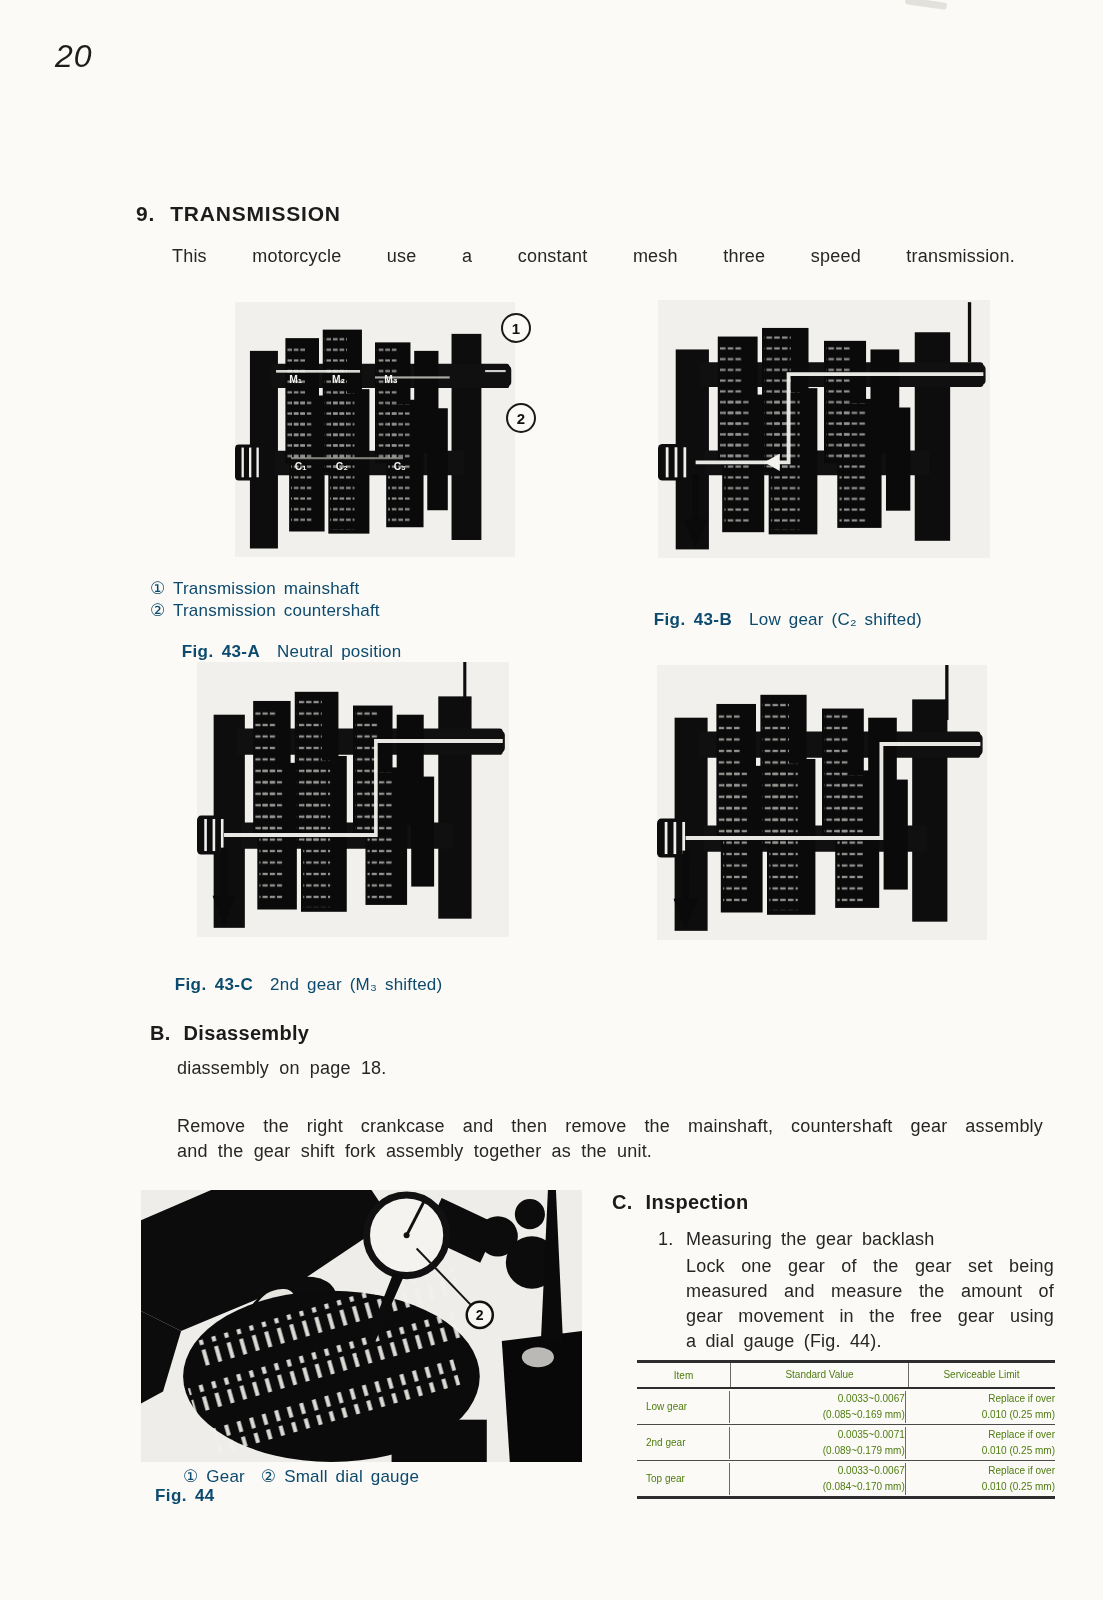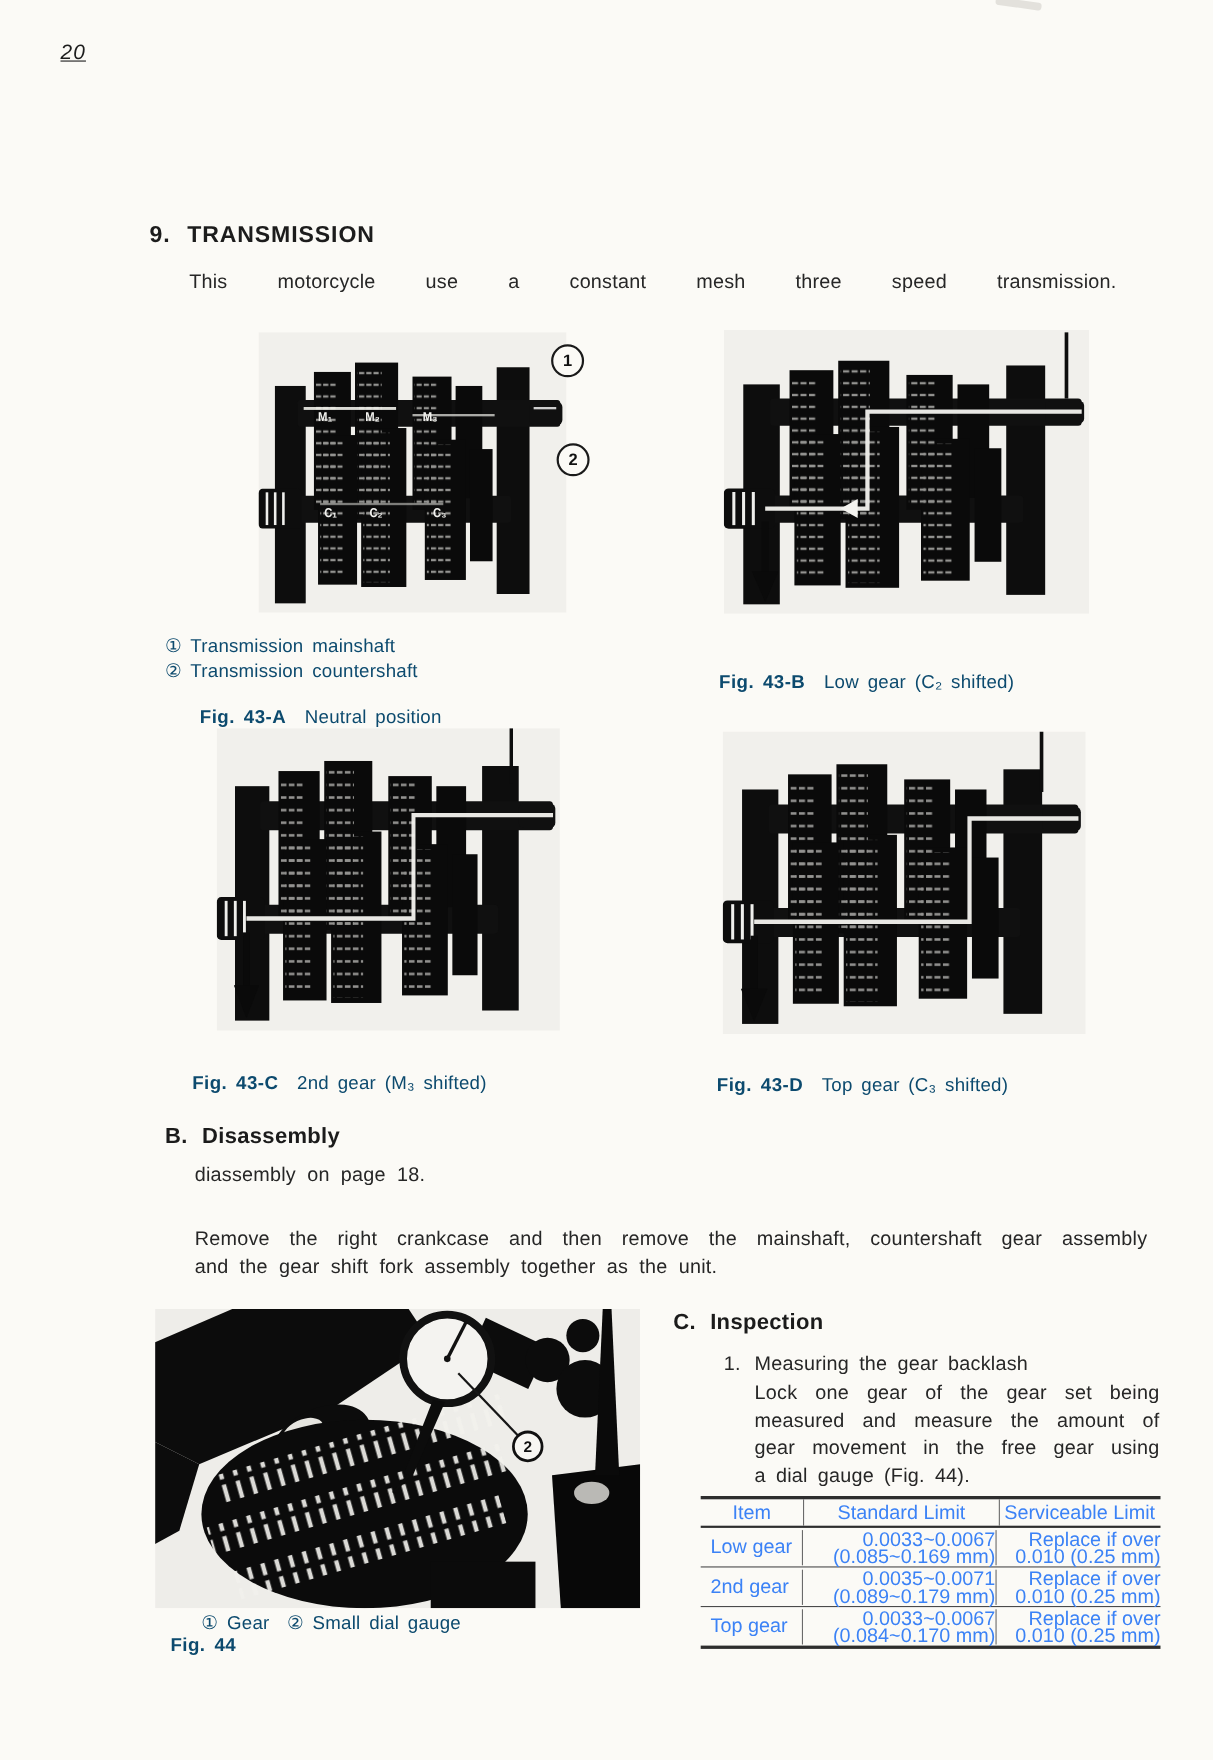--- a/index.html
+++ b/index.html
@@ -3,36 +3,36 @@
 <meta charset="utf-8">
 <style>
   html,body{margin:0;padding:0;background:#d8d6d0;}
   .page{
     position:relative;width:1103px;height:1600px;margin:0 auto;
     background:#fbfaf6;overflow:hidden;
     font-family:"Liberation Sans","DejaVu Sans",sans-serif;
     color:#232323;
   }
   .abs{position:absolute;}
-  .pageno{font-size:19px;font-style:italic;color:#1d1d1d;letter-spacing:1px;text-decoration:underline;}
+  .pageno{font-size:32px;font-style:italic;color:#1d1d1d;letter-spacing:1px;}
   .sec-title{display:flex;gap:15px;font-size:21px;font-weight:bold;letter-spacing:.8px;color:#1c1c1c;}
   .h{display:flex;gap:13px;font-size:20px;font-weight:bold;letter-spacing:.3px;color:#1b1b1b;}
   .pline{font-size:18px;line-height:25px;letter-spacing:.2px;word-spacing:5px;color:#262626;
          text-align:justify;text-align-last:justify;}
   .pline.last{text-align-last:left;}
   .intro{font-size:18px;letter-spacing:.2px;word-spacing:5px;color:#262626;
          text-align:justify;text-align-last:justify;}
   .cap{font-size:17px;letter-spacing:.2px;word-spacing:3px;color:#0c4a6e;white-space:pre-wrap;}
   .figlab{font-weight:bold;letter-spacing:.4px;}
   .figcap{margin-left:17px;}
   .callout{width:26px;height:26px;border:2.2px solid #1a1a1a;border-radius:50%;
            background:#fbfaf6;display:flex;align-items:center;justify-content:center;
            font-size:15px;font-weight:bold;color:#111;}
   
-  .spec-table{border-top:3px solid #2e2e2e;border-bottom:3px solid #2e2e2e;font-size:18px;color:#3b82f6;}
+  .spec-table{border-top:3px solid #2e2e2e;border-bottom:3px solid #2e2e2e;font-size:10px;color:#4d7c0f;}
   .t-head{display:flex;height:24px;border-bottom:2px solid #2e2e2e;align-items:center;}
   .t-row{display:flex;height:35px;align-items:center;}
   .t-row + .t-row{border-top:1.5px solid #4a4a4a;}
   .t-c1{width:93px;display:flex;align-items:center;}
   .t-c2{width:177px;border-left:1px solid #6a6a6a;border-right:1px solid #6a6a6a;text-align:center;line-height:16px;}
   .t-c3{width:145px;line-height:16px;padding-left:6px;}
   .t-head .t-c1{justify-content:center;}
   .t-head .t-c2,.t-head .t-c3{line-height:24px;}
   .t-head .t-c3{text-align:center;padding-left:0;}
   .t-row .t-c1{padding-left:9px;width:84px;}
@@ -222,23 +222,20 @@
     <rect x="264" y="60" width="32" height="19" rx="4" fill="#101010"></rect>
     <rect x="262" y="0" width="3" height="48" fill="#0d0d0d"></rect>
     <path d="M294,69 L204,69 L204,151 L26,151" stroke="#f4f3ef" stroke-width="3.5" fill="none" opacity="0.95"></path>
     <rect x="23" y="162" width="6" height="46" fill="#0a0a0a"></rect>
     <polygon points="15,204 37,204 26,230" fill="#0a0a0a"></polygon>
   </svg>
 
   <div class="abs cap" style="left:143px;top:955px;">
     <span class="figlab">Fig. 43-C</span><span class="figcap">2nd gear (M₃ shifted)</span>
   </div>
-  <div class="abs cap" style="left:620px;top:957px;">
-    <span class="figlab">Fig. 43-D</span><span class="figcap">Top gear (C₃ shifted)</span>
-  </div>
 
   <div class="abs h" style="left:150px;top:1022px;">
     <span>B.</span>
       <span>Disassembly</span>
   </div>
   <div class="abs" style="left:177px;top:1056px;width:866px;">
     <div class="pline last">diassembly on page 18.</div>
   </div>
   <div class="abs" style="left:177px;top:1114px;width:866px;">
     <div class="pline">Remove the right crankcase and then remove the mainshaft, countershaft gear assembly</div>
@@ -286,21 +283,21 @@
   <div class="abs" style="left:686px;top:1254px;width:368px;">
     <div class="pline" style="word-spacing:4px;">Lock one gear of the gear set being</div>
     <div class="pline" style="word-spacing:4px;">measured and measure the amount of</div>
     <div class="pline" style="word-spacing:4px;">gear movement in the free gear using</div>
     <div class="pline last" style="word-spacing:4px;">a dial gauge (Fig. 44).</div>
   </div>
 
   <div class="abs spec-table" style="left:637px;top:1360px;width:418px;">
     <div class="t-head">
       <div class="t-c1">Item</div>
-      <div class="t-c2">Standard Limit</div>
+      <div class="t-c2">Standard Value</div>
       <div class="t-c3">Serviceable Limit</div>
     </div>
     <div class="t-row">
       <div class="t-c1">Low gear</div>
       <div class="t-c2">
         <div>0.0033~0.0067</div>
         <div>(0.085~0.169 mm)</div>
       </div>
       <div class="t-c3">
         <div>Replace if over</div>

